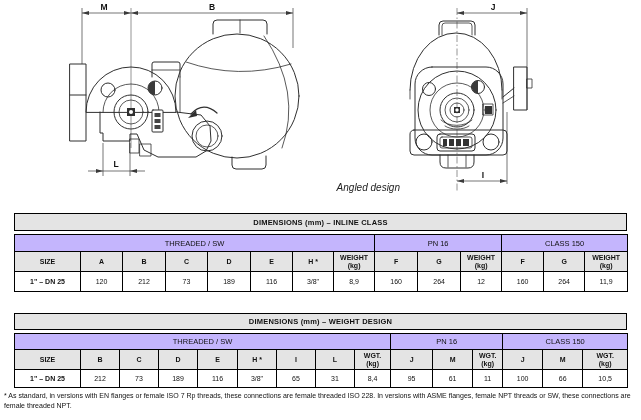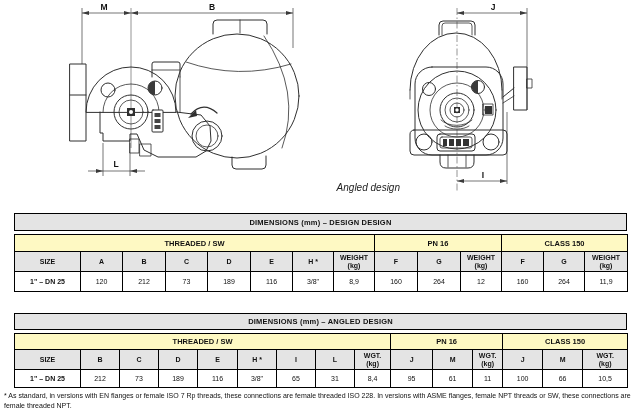--- a/index.html
+++ b/index.html
@@ -21,21 +21,21 @@
     display:flex; align-items:center; justify-content:center;
     font-size:7.5px; font-weight:bold; letter-spacing:.2px;
   }
   .t2 .tbar { height:17px; }
   .gap { height:3px; }
   table { border-collapse:collapse; table-layout:fixed; width:613px; border:1.5px solid #000; }
   td {
     border:1px solid #000; text-align:center; vertical-align:middle;
     font-size:7px; padding:0; overflow:hidden; background:#fff;
   }
-  tr.sec td { background:#fef9c3; font-weight:bold; font-size:7.5px; height:17px; }
+  tr.sec td { background:#c4b5fd; font-weight:normal; font-size:7.5px; height:17px; }
   .t2 tr.sec td { height:16px; }
   tr.hdr td { background:#e4e4e4; font-weight:bold; height:20px; line-height:7.5px; }
   tr.data td { height:20px; }
   .t2 tr.data td { height:18px; }
   tr.data td.size { font-weight:bold; }
   .footnote {
     position:absolute; left:4px; top:391px; width:634px;
     font-size:7px; line-height:9.5px; color:#111;
   }
 </style>
@@ -167,21 +167,21 @@
       <rect x="514" y="67" width="13" height="43"></rect>
       <rect x="527" y="79" width="5" height="9" stroke-width="0.8"></rect>
       <line x1="503" y1="97" x2="514" y2="88"></line>
       <line x1="503" y1="103" x2="514" y2="96" stroke-width="0.8"></line>
     </g>
   </svg>
 
   <div class="caption">Angled design</div>
 
   <div class="tblock t1">
-    <div class="tbar">DIMENSIONS (mm) – DESIGN DESIGN</div>
+    <div class="tbar">DIMENSIONS (mm) – INLINE CLASS</div>
     <div class="gap"></div>
     <table>
       <colgroup>
         <col style="width:66px">
           <col style="width:42px">
           <col style="width:43px">
           <col style="width:42px">
         <col style="width:43px">
           <col style="width:42px">
           <col style="width:41px">
@@ -238,21 +238,21 @@
         <td>12</td>
         <td>160</td>
         <td>264</td>
         <td>11,9</td>
       </tr>
     </tbody>
       </table>
   </div>
 
   <div class="tblock t2">
-    <div class="tbar">DIMENSIONS (mm) – ANGLED DESIGN</div>
+    <div class="tbar">DIMENSIONS (mm) – WEIGHT DESIGN</div>
     <div class="gap"></div>
     <table>
       <colgroup>
         <col style="width:66px">
           <col style="width:39px">
           <col style="width:39px">
           <col style="width:39px">
         <col style="width:40px">
           <col style="width:39px">
           <col style="width:39px">

